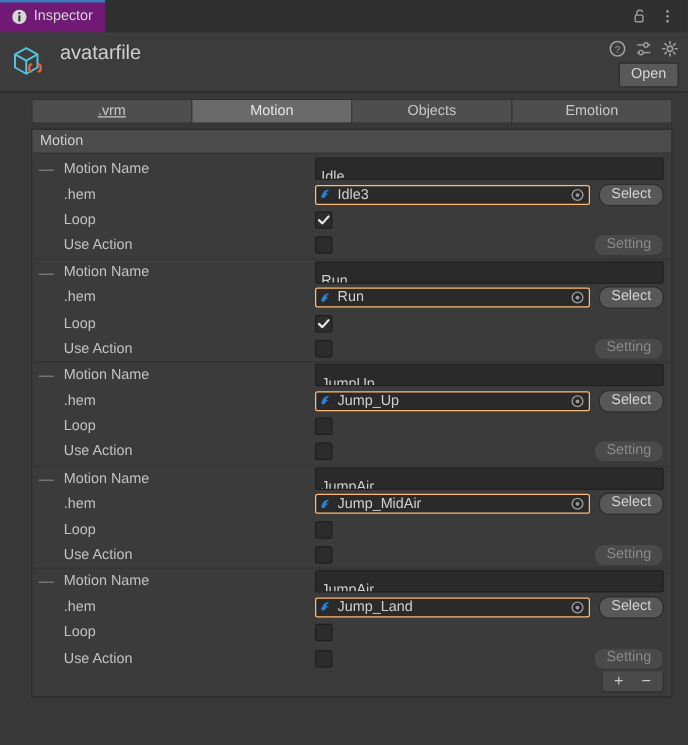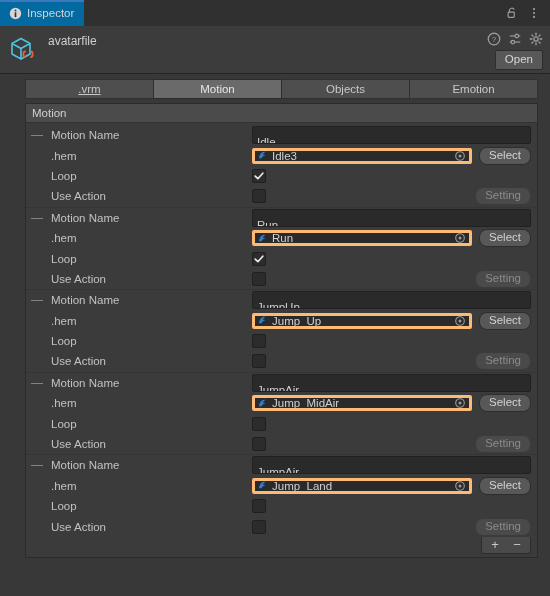--- a/index.html
+++ b/index.html
@@ -18,42 +18,42 @@
   .window-tabs {
     position: relative; height: 26px; background: #303030;
     display: flex; align-items: stretch;
   }
   .wtab {
     display: flex; align-items: center; gap: 5px;
     padding: 0 10px 0 9px; font-size: 11.5px; color: #b6b6b6;
     position: relative;
   }
   .wtab.active {
-    background: #0369a1; color: #d4d4d4;
+    background: #701a75; color: #d4d4d4;
   }
   .wtab.active::before {
     content: ""; position: absolute; left: 0; right: 0; top: 0; height: 2px;
     background: #3a79bb;
   }
   .wtab-ico { width: 13px; height: 13px; display: block; }
   .tabs-spacer { flex: 1; background: #303030; }
   .wtab-right {
     display: flex; align-items: center; gap: 8px; padding: 0 9px 0 0;
     background: #303030;
   }
   .icon-btn { width: 14px; height: 14px; display: block; opacity: .8; }
 
   
   .asset-header {
     position: relative; height: 48px; background: #3c3c3c;
     border-bottom: 1px solid #242424;
   }
   .asset-icon { position: absolute; left: 8px; top: 7px; width: 34px; height: 34px; }
   .asset-name {
-    position: absolute; left: 48px; top: 8px; font-size: 12px; color: #cfcfcf;
+    position: absolute; left: 48px; top: 8px; font-size: 16px; color: #cfcfcf;
   }
   .hdr-icons {
     position: absolute; right: 7px; top: 6px; display: flex; gap: 7px; align-items: center;
   }
   .open-btn {
     position: absolute; right: 7px; top: 24px;
     background: #585858; border: 1px solid #2d2d2d; border-radius: 2px;
     color: #d6d6d6; font-size: 11.5px; padding: 2px 9px 3px; line-height: 13px;
     font-family: "Liberation Sans", sans-serif;
   }
@@ -108,21 +108,21 @@
     width: 208px; color: #c2c2c2; font-size: 11.5px; padding-left: 7px;
   }
   .prow .pfield { flex: 1; display: flex; align-items: center; padding-right: 6px; }
 
   .text-field {
     flex: 1; height: 16px; background: #2a2a2a; border: 1px solid #212121;
     border-radius: 2px; color: #d0d0d0; font-size: 11.5px; line-height: 14px;
     padding: 8px 4px; overflow: hidden; white-space: nowrap;
   }
   .obj-field {
-    flex: 1; height: 16px; background: #2a2a2a; border: 3px solid #fdba74;
+    flex: 1; height: 16px; background: #2a2a2a; border: 1px solid #fdba74;
     border-radius: 2px; display: flex; align-items: center;
     padding: 0 2px 0 3px; overflow: hidden;
   }
   .obj-ico { width: 11px; height: 11px; flex: none; margin-right: 3px; }
   .obj-name {
     flex: 1; color: #d0d0d0; font-size: 11.5px; line-height: 14px;
     white-space: nowrap; overflow: hidden;
   }
   .obj-pick {
     width: 12px; height: 12px; flex: none; margin-right: 1px;

